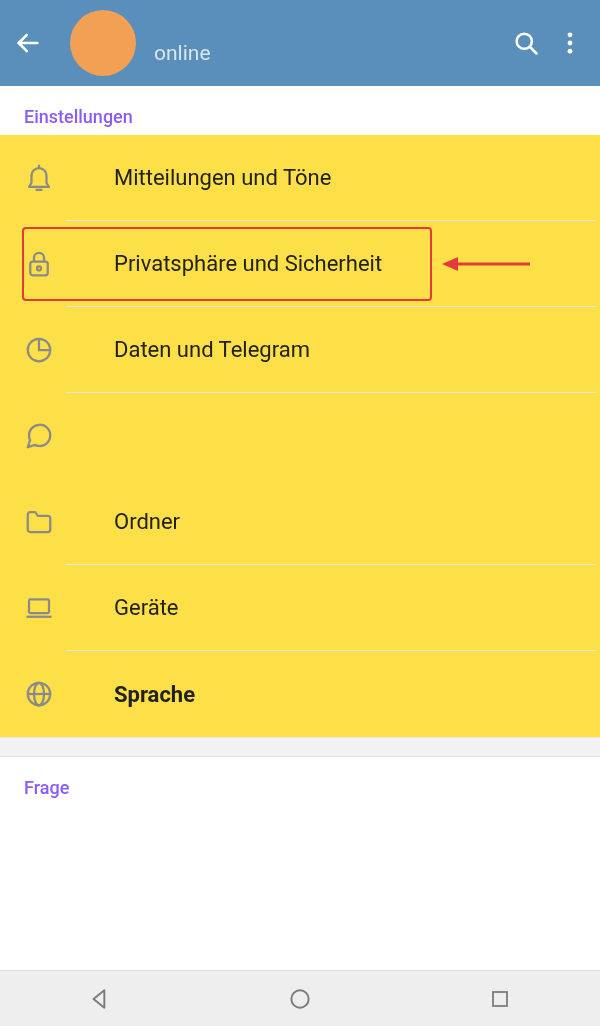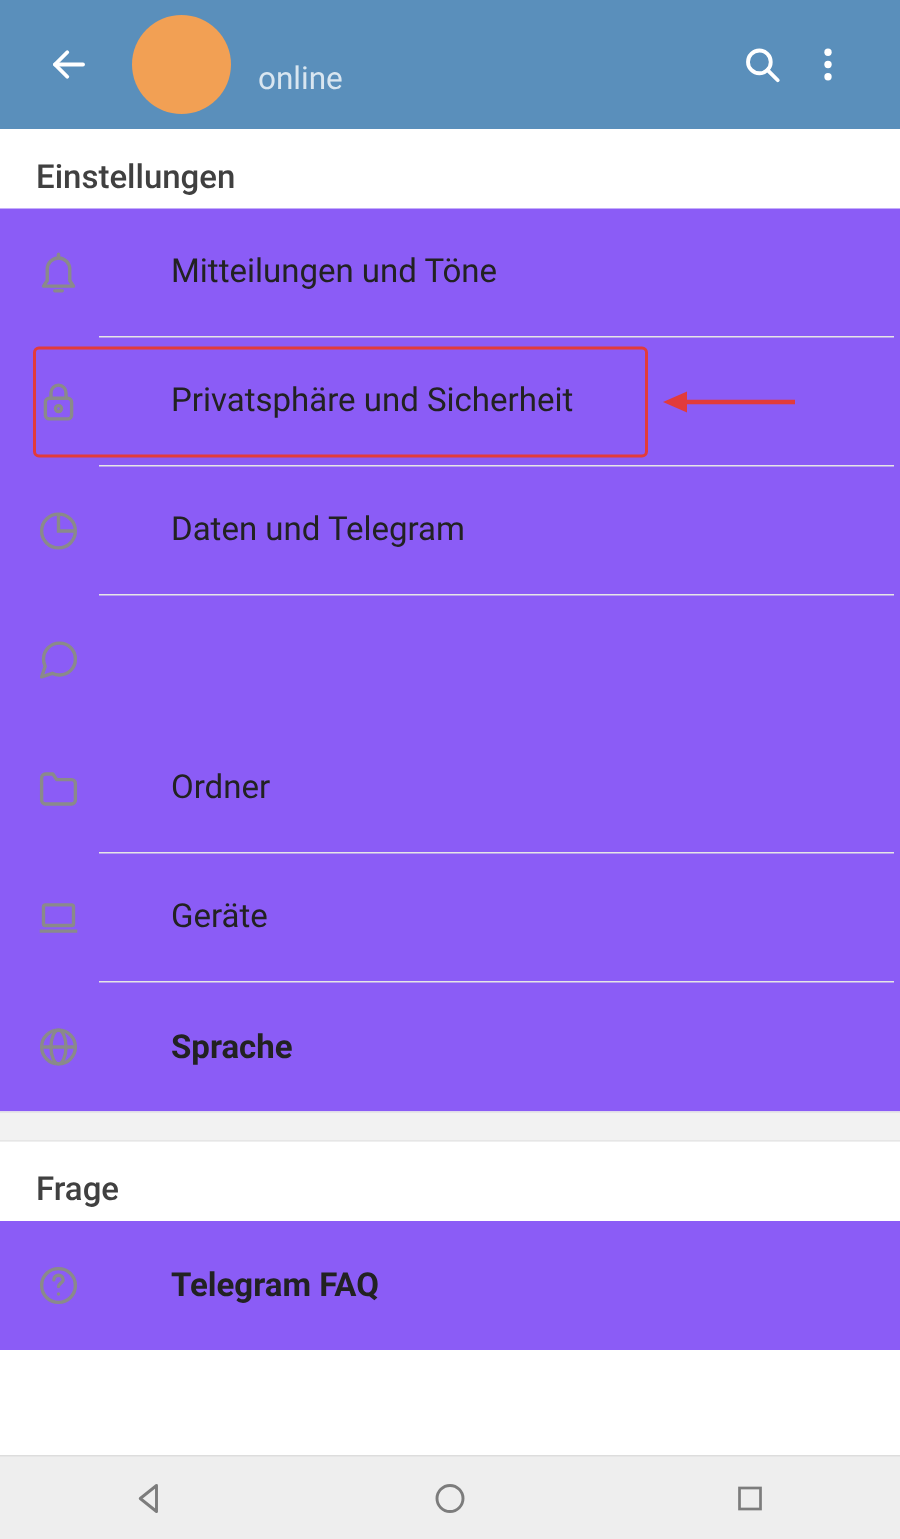--- a/index.html
+++ b/index.html
@@ -9,21 +9,21 @@
     height: 1026px;
     background: #fff;
     overflow: hidden;
     position: relative;
   }
   .header {
     background: #5a8fbb;
     height: 86px;
     display: flex;
     align-items: center;
-    padding: 0 26px;
+    padding: 0 8px;
     color: #fff;
   }
   .header .back {
     width: 40px; height: 40px;
     display: flex; align-items: center; justify-content: center;
     cursor: pointer;
   }
   .header .avatar {
     width: 66px; height: 66px;
     border-radius: 50%;
@@ -39,27 +39,27 @@
     font-size: 21px;
     color: #d9e6f0;
     margin-top: 20px;
   }
   .header .search, .header .menu {
     width: 44px; height: 44px;
     display: flex; align-items: center; justify-content: center;
     cursor: pointer;
   }
   .section-title {
-    color: #404040;
-    font-size: 22px;
+    color: #8b5cf6;
+    font-size: 18px;
     font-weight: 500;
     padding: 20px 24px 8px 24px;
   }
   .list {
-    background: #8b5cf6;
+    background: #fde047;
   }
   .item {
     display: flex;
     align-items: center;
     height: 86px;
     padding: 0 0 0 24px;
     cursor: pointer;
     position: relative;
   }
   .item .icon {
@@ -229,30 +229,20 @@
   </div>
 
 </div>
 
 <div class="spacer"></div>
 
 <div class="section-title">Frage</div>
 <div class="list">
 
 
-  <div class="item">
-    <span class="icon">
-      <svg width="30" height="30" viewBox="0 0 24 24" fill="none" stroke="#8a8a8a" stroke-width="1.8" stroke-linecap="round">
-        <circle cx="12" cy="12" r="9"></circle>
-        <path d="M9.5 9a2.5 2.5 0 0 1 5 0c0 1.5-2.5 2-2.5 3.5"></path>
-        <circle cx="12" cy="16.5" r="0.9" fill="#8a8a8a" stroke="none"></circle>
-      </svg>
-    </span>
-    <span class="label">Telegram FAQ</span>
-  </div>
 
 </div>
 
 <div class="navbar">
   <div>
     <svg width="26" height="26" viewBox="0 0 24 24" fill="none" stroke="#7c7c7c" stroke-width="1.8" stroke-linejoin="round">
       <path d="M16 4 L6 12 L16 20 Z"></path>
     </svg>
   </div>
   <div>

